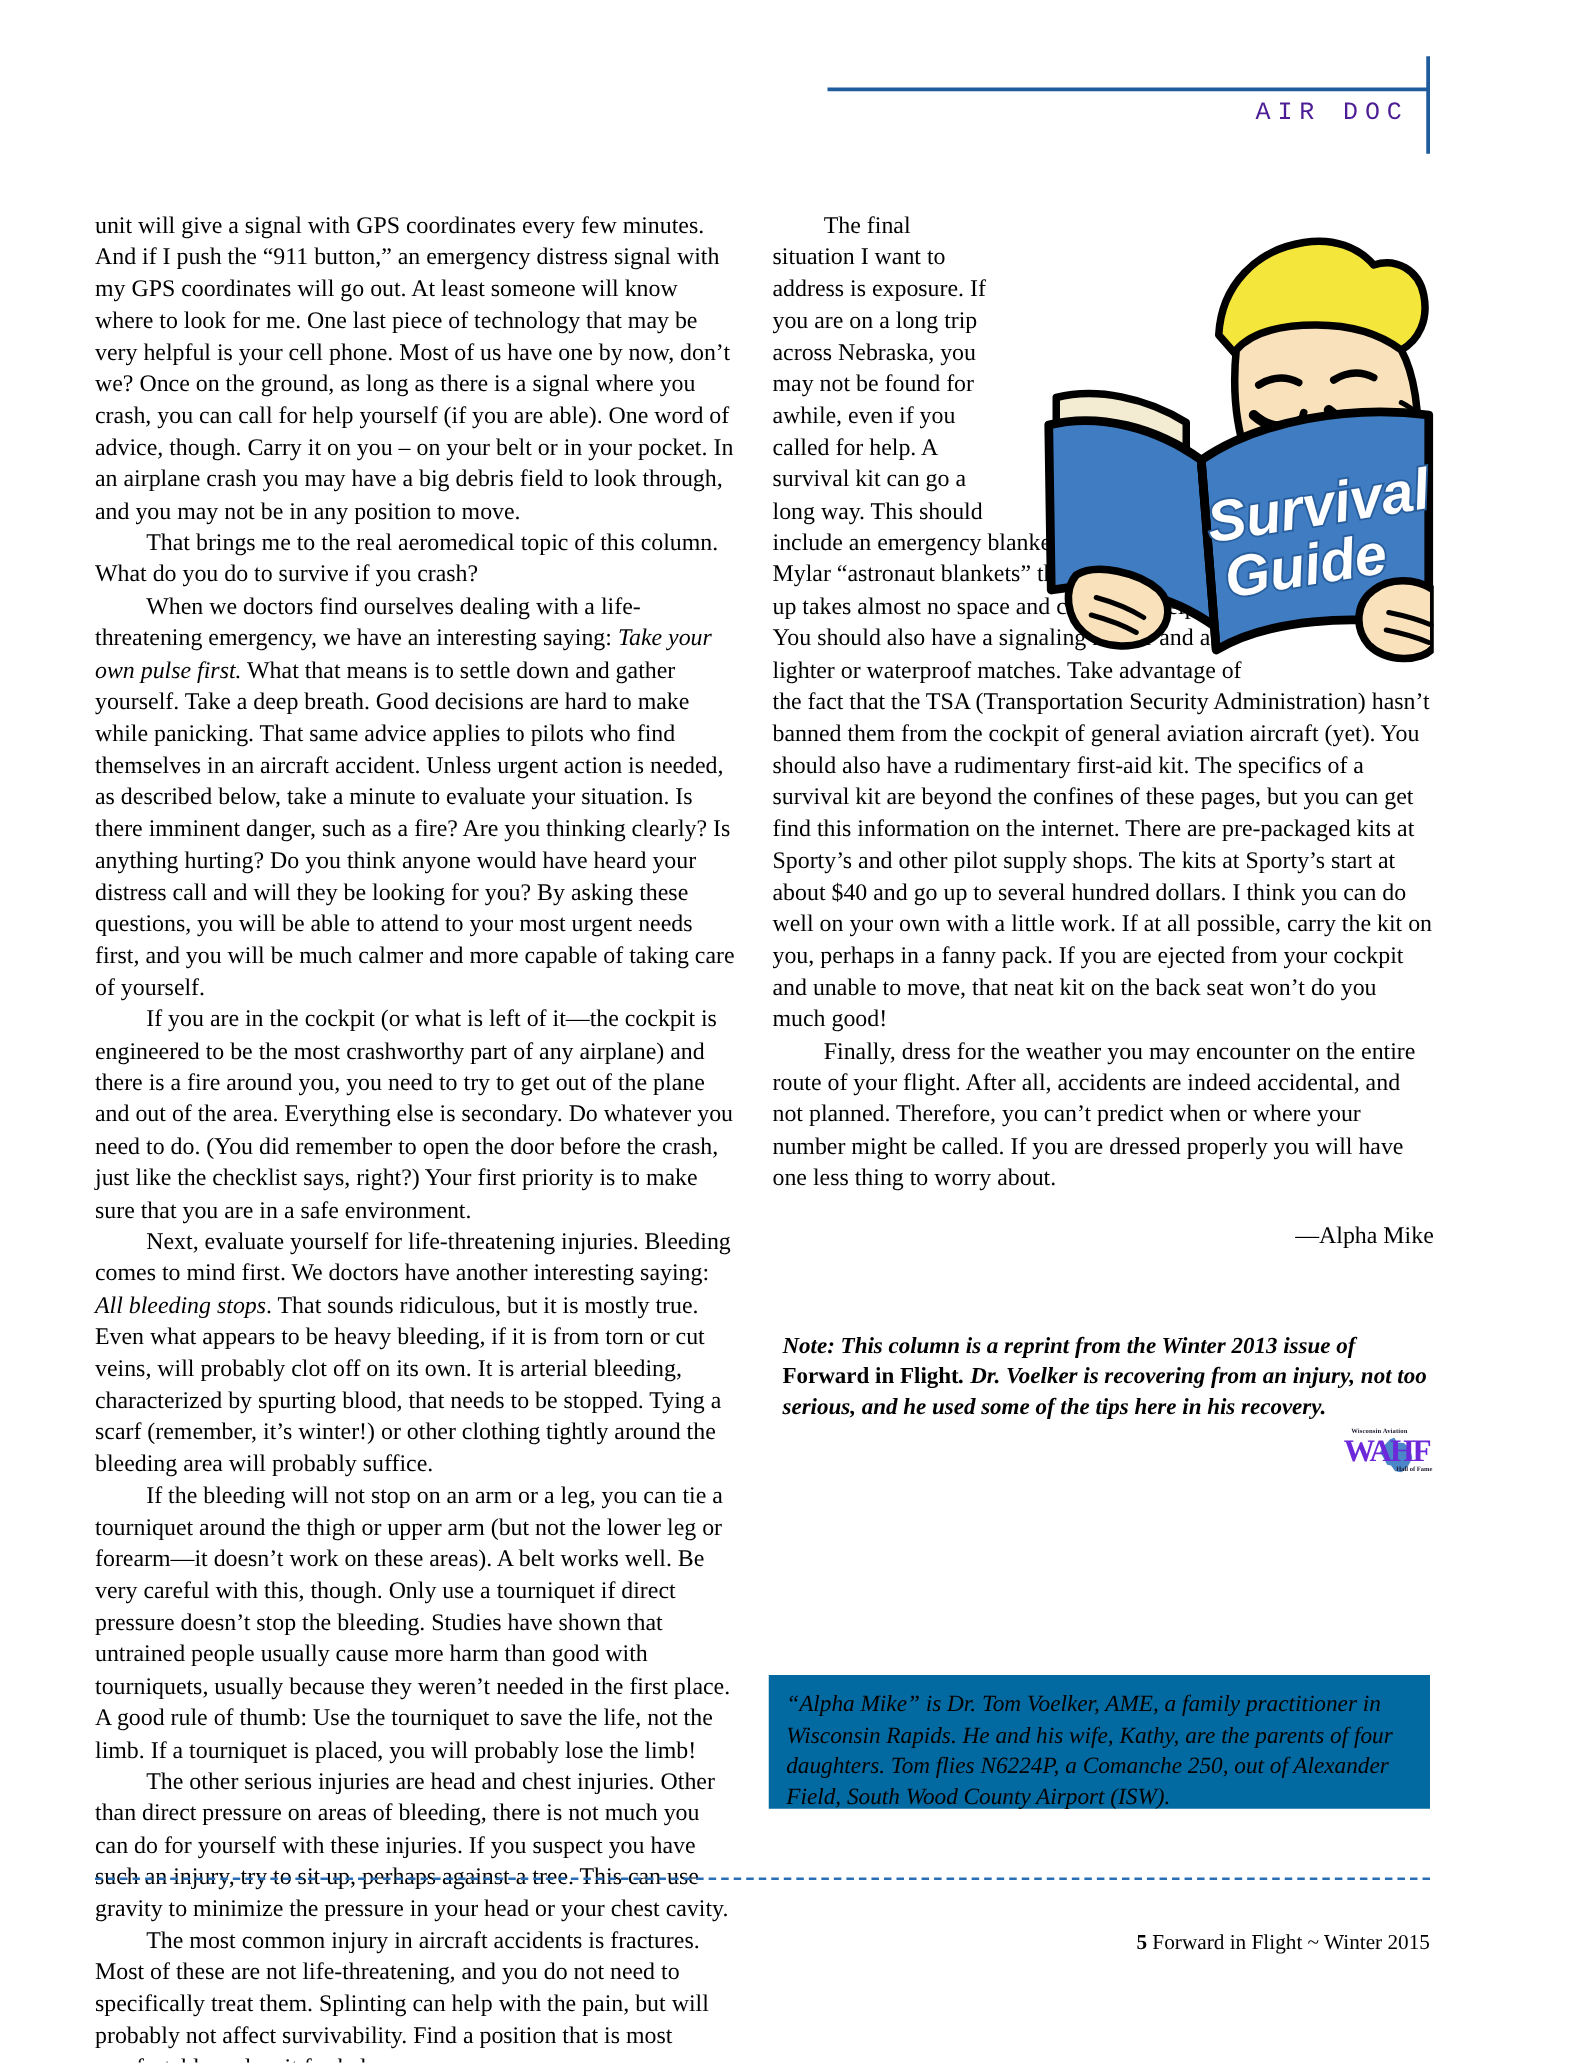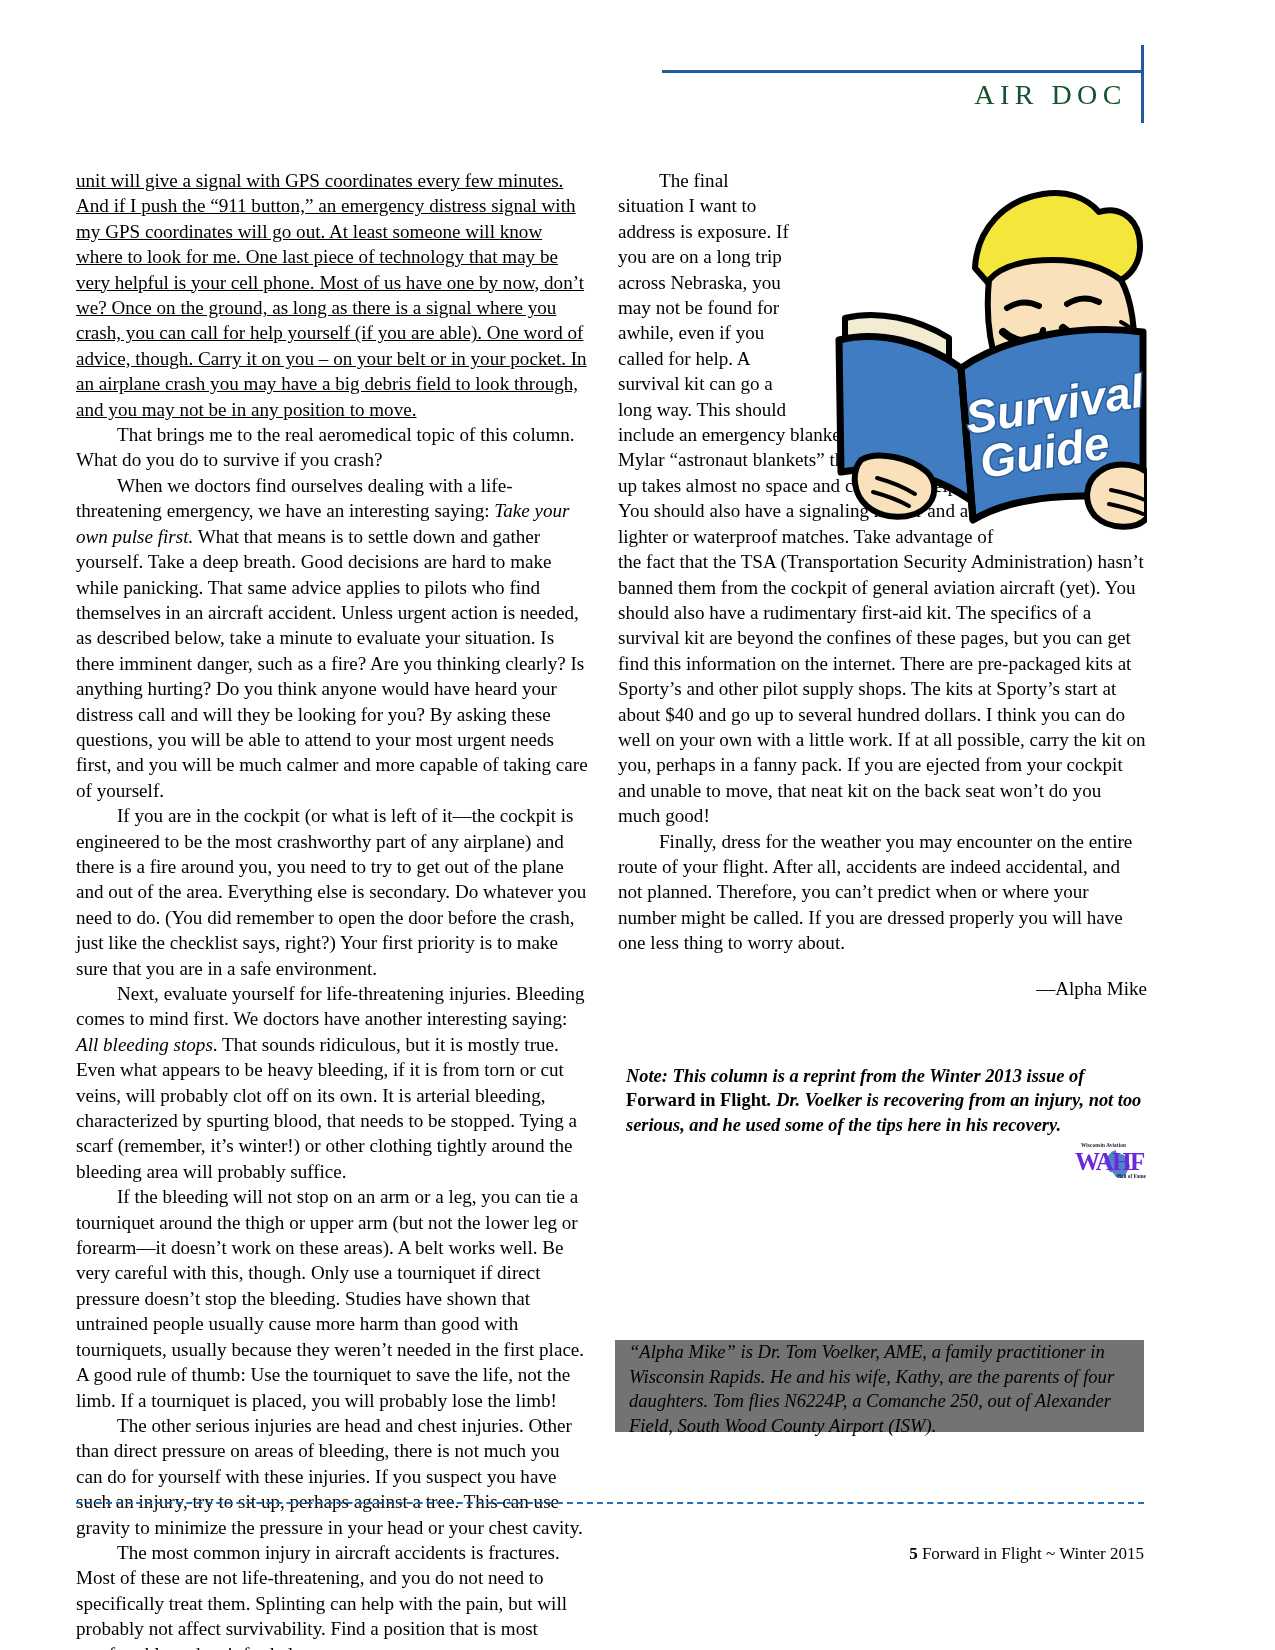--- a/index.html
+++ b/index.html
@@ -37,24 +37,24 @@
     left: 1141px;
     top: 45px;
     width: 3px;
     height: 78px;
     background: #1f5c9e;
   }
   .header-title {
     position: absolute;
     right: 148px;
     top: 79px;
-    font-family: Liberation Serif, serif;
-    font-size: 28px;
+    font-family: Liberation Mono, monospace;
+    font-size: 20px;
     letter-spacing: 5.5px;
-    color: #14532d;
+    color: #4c1d95;
     white-space: nowrap;
   }
 
   
   .col {
     position: absolute;
     font-size: 19.1px;
     line-height: 25.4px;
     text-align: left;
   }
@@ -66,21 +66,21 @@
   .col-right {
     left: 618px;
     top: 168px;
     width: 529px;
   }
   .col p {
     margin: 0;
     text-indent: 41px;
     hyphens: none;
   }
-  .col p.noindent { text-indent: 0; text-decoration: underline; }
+  .col p.noindent { text-indent: 0; }
   .col i, .col em { font-style: italic; }
 
   
   .illus {
     float: right;
     width: 348px;
     height: 368px;
     margin: 4px 0 0 10px;
     position: relative;
     shape-outside: polygon(0% 0%, 100% 0%, 100% 100%, 58% 100%, 56% 66%, 0% 62%);
@@ -154,24 +154,24 @@
     color: #1a1a2e;
     white-space: nowrap;
   }
 
   
   .bio-box {
     position: absolute;
     left: 615px;
     top: 1340px;
     width: 529px;
-    height: 92px;
-    background: #737373;
+    height: 107px;
+    background: #0369a1;
     box-sizing: border-box;
-    padding: 0 16px 10px 14px;
+    padding: 12px 16px 10px 14px;
   }
   .bio-box p {
     margin: 0;
     font-style: italic;
     font-size: 18.6px;
     line-height: 24.6px;
     text-indent: 0;
   }
 
   

